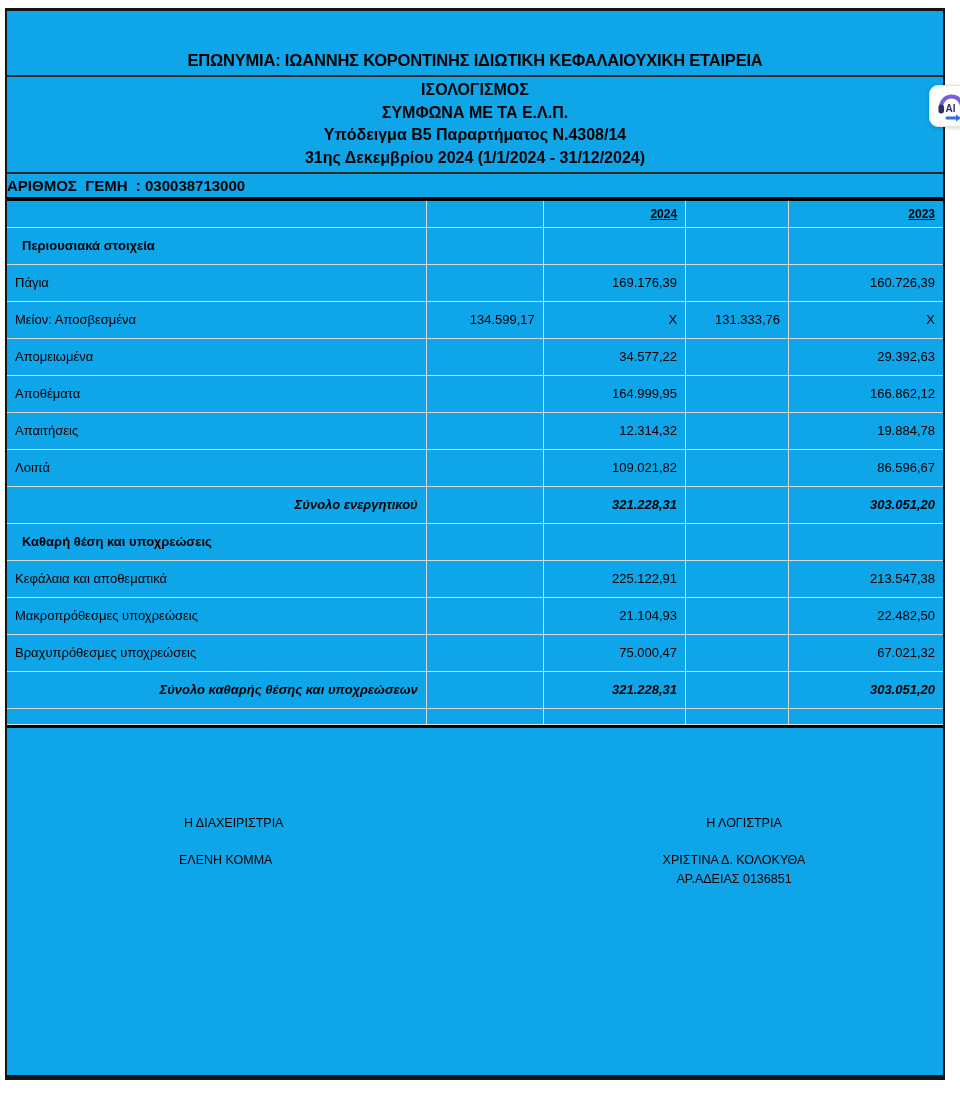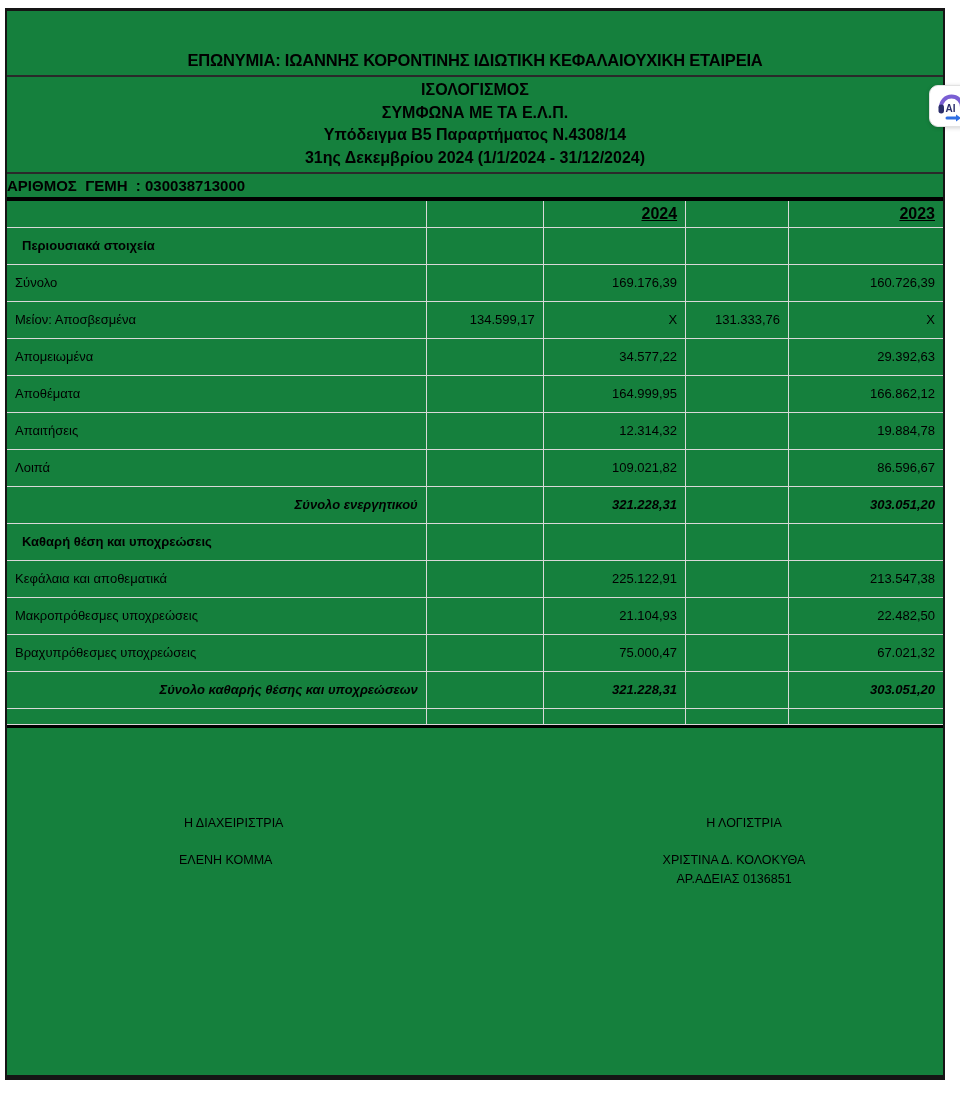--- a/index.html
+++ b/index.html
@@ -12,21 +12,21 @@
     overflow: hidden;
     position: relative;
   }
   .page {
     position: absolute;
     left: 5px; top: 8px;
     width: 940px; height: 1072px;
     border: 2px solid #151515;
     border-top-width: 3px;
     border-bottom-width: 5px;
-    background: #15803d;
+    background: #0ea5e9;
   }
   
   .sec-company {
     height: 66px;
     border-bottom: 2px solid #2a2a2a;
     display: flex;
     align-items: flex-end;
     justify-content: center;
     padding-bottom: 5px;
     font-weight: bold;
@@ -64,21 +64,21 @@
     overflow: hidden;
     white-space: nowrap;
     vertical-align: middle;
   }
   table.bs td + td { border-left: 1px solid #d9d9d9; }
   table.bs tr.row-header td { height: 26px; }
   table.bs .num { text-align: right; }
   table.bs .year-head {
     font-weight: bold;
     text-decoration: underline;
-    font-size: 16px;
+    font-size: 12px;
   }
   table.bs tr.row-section td:first-child { font-weight: bold; padding-left: 15px; }
   table.bs tr.row-total td { font-weight: bold; font-style: italic; text-align: right; }
   table.bs tr.row-spacer td { height: 16px; }
   
   .sig-area {
     position: relative;
     border-top: 3px solid #000;
     height: 296px;
   }
@@ -141,21 +141,21 @@
       </tr>
 
     <tr class="row-section">
           <td>Περιουσιακά στοιχεία</td>
           <td class="num"></td>
           <td class="num"></td>
           <td class="num"></td>
           <td class="num"></td>
         </tr>
         <tr class="row-normal">
-          <td>Σύνολο</td>
+          <td>Πάγια</td>
           <td class="num"></td>
           <td class="num">169.176,39</td>
           <td class="num"></td>
           <td class="num">160.726,39</td>
         </tr>
         <tr class="row-normal">
           <td>Μείον: Αποσβεσμένα</td>
           <td class="num">134.599,17</td>
           <td class="num">X</td>
           <td class="num">131.333,76</td>

